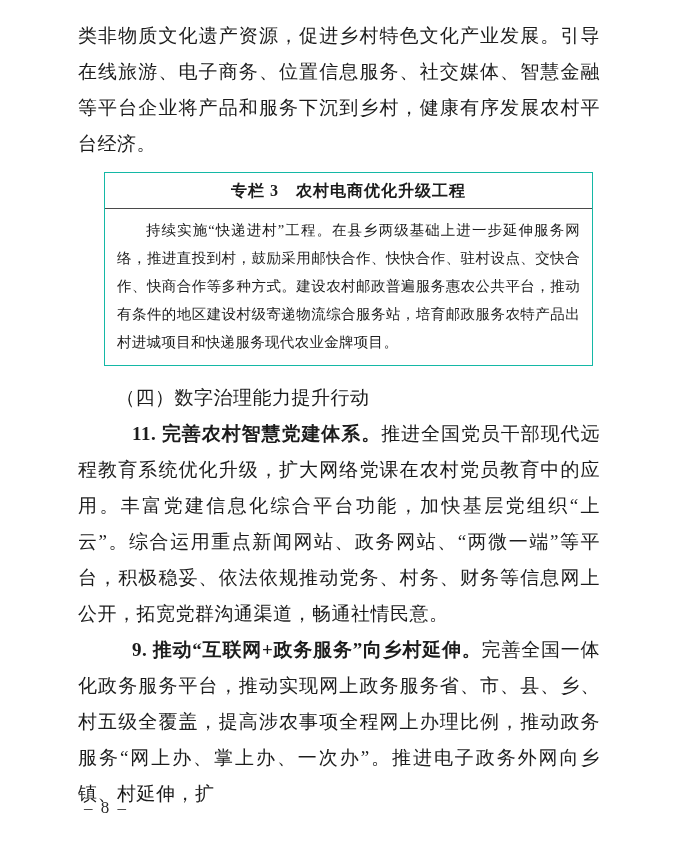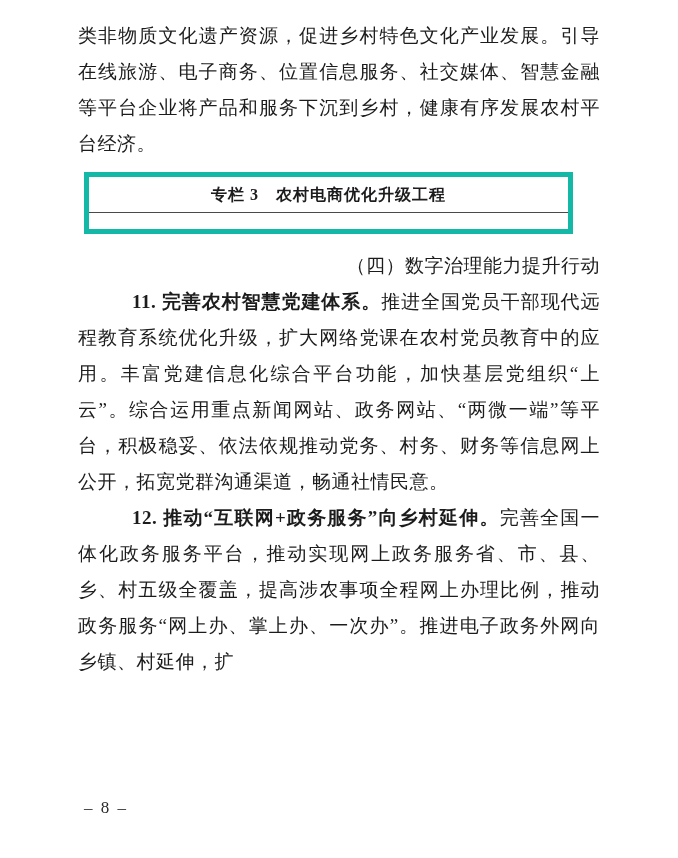--- a/index.html
+++ b/index.html
@@ -26,23 +26,23 @@
     margin: 0;
     font-size: 19px;
     line-height: 36px;
     text-align: justify;
     letter-spacing: 0.5px;
   }
   .indent2 { text-indent: 2em; }
 
   .column-box {
     box-sizing: border-box;
-    margin: 10px 15px 10px 6px;
+    margin: 10px 15px 10px 26px;
     width: 489px;
-    border: 5px solid #14b8a6;
+    border: 1px solid #14b8a6;
   }
   .column-box-header {
     box-sizing: border-box;
     height: 36px;
     line-height: 35px;
     text-align: center;
     font-size: 16px;
     font-weight: bold;
     border-bottom: 1px solid #4a4a4a;
     letter-spacing: 1px;
@@ -58,21 +58,20 @@
     text-indent: 2em;
     letter-spacing: 0.3px;
   }
 
   .section-heading {
     margin: 14px 0 0 0;
     font-size: 19px;
     line-height: 36px;
     text-indent: 2em;
     letter-spacing: 0.5px;
-    text-align: right;
   }
   .lead-bold { font-weight: bold; margin-left: 16px; }
 
   .page-number {
     position: absolute;
     left: 84px;
     top: 798px;
     font-size: 17px;
     letter-spacing: 2px;
     color: #2a2a2a;
@@ -82,25 +81,26 @@
 <body>
 
 <div class="page">
   <div class="content">
 
     <p class="body-par">类非物质文化遗产资源，促进乡村特色文化产业发展。引导在线旅游、电子商务、位置信息服务、社交媒体、智慧金融等平台企业将产品和服务下沉到乡村，健康有序发展农村平台经济。</p>
 
     <div class="column-box">
       <div class="column-box-header">专栏 3　农村电商优化升级工程</div>
       <div class="column-box-body">
+        <p class="box-par">持续实施“快递进村”工程。在县乡两级基础上进一步延伸服务网络，推进直投到村，鼓励采用邮快合作、快快合作、驻村设点、交快合作、快商合作等多种方式。建设农村邮政普遍服务惠农公共平台，推动有条件的地区建设村级寄递物流综合服务站，培育邮政服务农特产品出村进城项目和快递服务现代农业金牌项目。</p>
       </div>
     </div>
 
     <p class="section-heading">（四）数字治理能力提升行动</p>
 
     <p class="body-par indent2"><span class="lead-bold">11. 完善农村智慧党建体系。</span><span>推进全国党员干部现代远程教育系统优化升级，扩大网络党课在农村党员教育中的应用。丰富党建信息化综合平台功能，加快基层党组织“上云”。综合运用重点新闻网站、政务网站、“两微一端”等平台，积极稳妥、依法依规推动党务、村务、财务等信息网上公开，拓宽党群沟通渠道，畅通社情民意。</span></p>
 
-    <p class="body-par indent2"><span class="lead-bold">12. 推动“互联网+政务服务”向乡村延伸。</span><span>完善全国一体化政务服务平台，推动实现网上政务服务省、市、县、乡、村五级全覆盖，提高涉农事项全程网上办理比例，推动政务服务“网上办、掌上办、一次办”。推进电子政务外网向乡镇、村延伸，扩</span></p>
+    <p class="body-par indent2"><span class="lead-bold">9. 推动“互联网+政务服务”向乡村延伸。</span><span>完善全国一体化政务服务平台，推动实现网上政务服务省、市、县、乡、村五级全覆盖，提高涉农事项全程网上办理比例，推动政务服务“网上办、掌上办、一次办”。推进电子政务外网向乡镇、村延伸，扩</span></p>
 
   </div>
 
   <div class="page-number">– 8 –</div>
 </div>
 
 </body></html>

